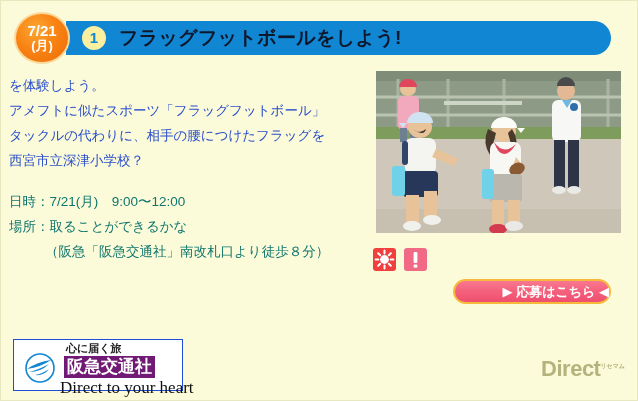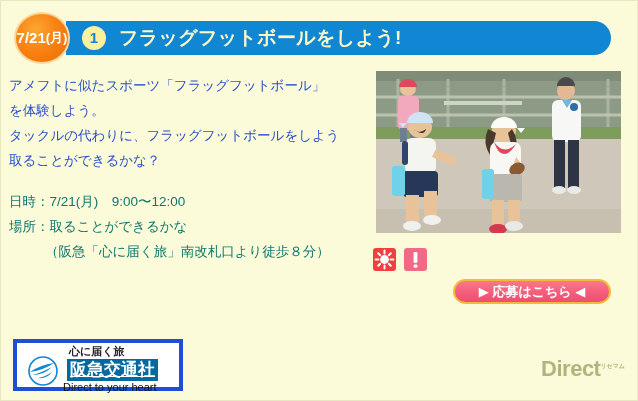--- a/index.html
+++ b/index.html
@@ -30,21 +30,21 @@
     height: 34px;
     background: #1186d2;
     border-radius: 0 17px 17px 0;
   }
   #header-title {
     position: absolute;
     left: 53px;
     top: 0;
     height: 34px;
     line-height: 33px;
-    color: #fef9c3;
+    color: #0f172a;
     font-size: 19px;
     font-weight: bold;
     letter-spacing: 0.3px;
     white-space: nowrap;
   }
   #number-badge {
     position: absolute;
     left: 16px;
     top: 5px;
     width: 24px;
@@ -65,20 +65,21 @@
     width: 56px;
     height: 52px;
     border-radius: 50%;
     background: radial-gradient(circle at 38% 32%, #fba733 0%, #f98313 45%, #ea6c05 100%);
     border: 2px solid #fcd89a;
     box-sizing: border-box;
     color: #ffffff;
     text-align: left;
     font-weight: bold;
     display: flex;
+    flex-direction: column;
     justify-content: center;
     align-items: center;
     line-height: 1.05;
   }
   #date-circle .d-main { font-size: 15px; }
   #date-circle .d-sub  { font-size: 13px; }
 
   
   #description {
     position: absolute;
@@ -141,64 +142,63 @@
     width: 158px;
     height: 25px;
     border-radius: 13px;
     background: linear-gradient(180deg, #f8788f 0%, #f4607c 50%, #ef4f6e 100%);
     border: 2px solid #f6b93a;
     box-sizing: border-box;
     color: #ffffff;
     font-size: 13px;
     font-weight: bold;
     line-height: 21px;
-    text-align: center;
+    text-align: right;
     white-space: nowrap;
   }
 
   
   #logo {
     position: absolute;
     left: 12px;
     top: 338px;
     width: 170px;
     height: 52px;
     background: #ffffff;
-    border: 4px solid #1d4ed8;
+    border: 1px solid #1d4ed8;
     box-sizing: border-box;
   }
   #logo-tagline-top {
     position: absolute;
     left: 52px;
     top: 1px;
     font-size: 11px;
     color: #222222;
     font-weight: bold;
     white-space: nowrap;
   }
   #logo-name {
     position: absolute;
     left: 50px;
     top: 16px;
-    background: #0369a1;
+    background: #701a75;
     color: #ffffff;
     font-size: 17px;
     font-weight: bold;
     line-height: 20px;
     padding: 1px 3px;
     white-space: nowrap;
-    text-decoration: underline;
   }
   #logo-tagline-bottom {
     position: absolute;
     left: 46px;
     top: 38px;
-    font-size: 11px;
+    font-size: 17px;
     color: #111111;
-    font-family: Liberation Sans, sans-serif;
+    font-family: Liberation Serif, serif;
     white-space: nowrap;
   }
   #logo-mark {
     position: absolute;
     left: 7px;
     top: 12px;
     width: 38px;
     height: 32px;
   }
 
@@ -228,30 +228,30 @@
     <div id="number-badge">1</div>
     <div id="header-title">フラッグフットボールをしよう!</div>
   </div>
 
   <div id="date-circle">
     <span class="d-main">7/21</span>
     <span class="d-sub">(月)</span>
   </div>
 
   <div id="description">
+    <div>を体験しよう。</div>
     <div>アメフトに似たスポーツ「フラッグフットボール」</div>
-    <div>を体験しよう。</div>
-    <div>タックルの代わりに、フラッグフットボールをしよう</div>
-    <div>取ることができるかな？</div>
+    <div>タックルの代わりに、相手の腰につけたフラッグを</div>
+    <div>西宮市立深津小学校？</div>
   </div>
 
   <div id="details">
     <div>日時：7/21(月)　9:00〜12:00</div>
     <div>場所：取ることができるかな</div>
-    <div class="indent">（阪急「心に届く旅」南改札口より徒歩８分）</div>
+    <div class="indent">（阪急「阪急交通社」南改札口より徒歩８分）</div>
   </div>
 
   <div id="photo">
     <svg width="245" height="162" viewBox="0 0 245 162" xmlns="http://www.w3.org/2000/svg">
 
       <rect x="0" y="0" width="245" height="62" fill="#8d9a86"></rect>
       <rect x="0" y="0" width="245" height="10" fill="#7e8c78"></rect>
 
       <g stroke="#aab4a2" stroke-width="3">
         <line x1="22" y1="8" x2="22" y2="62"></line>

